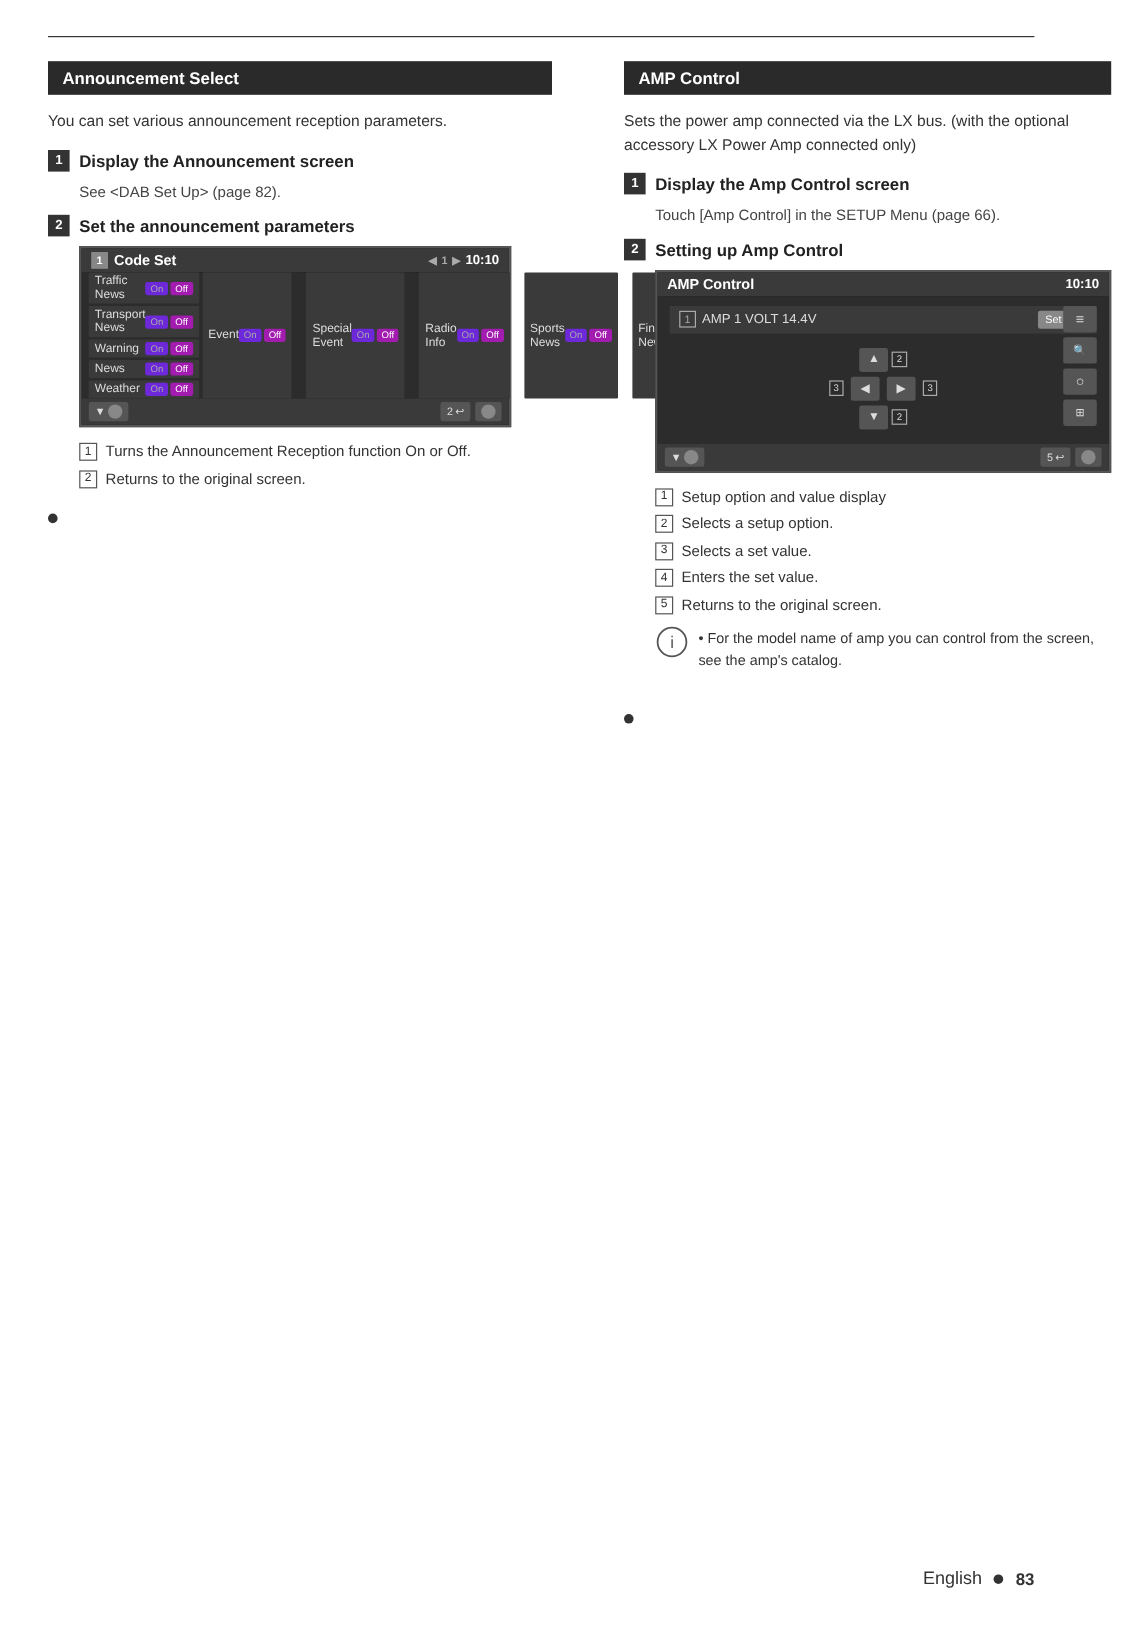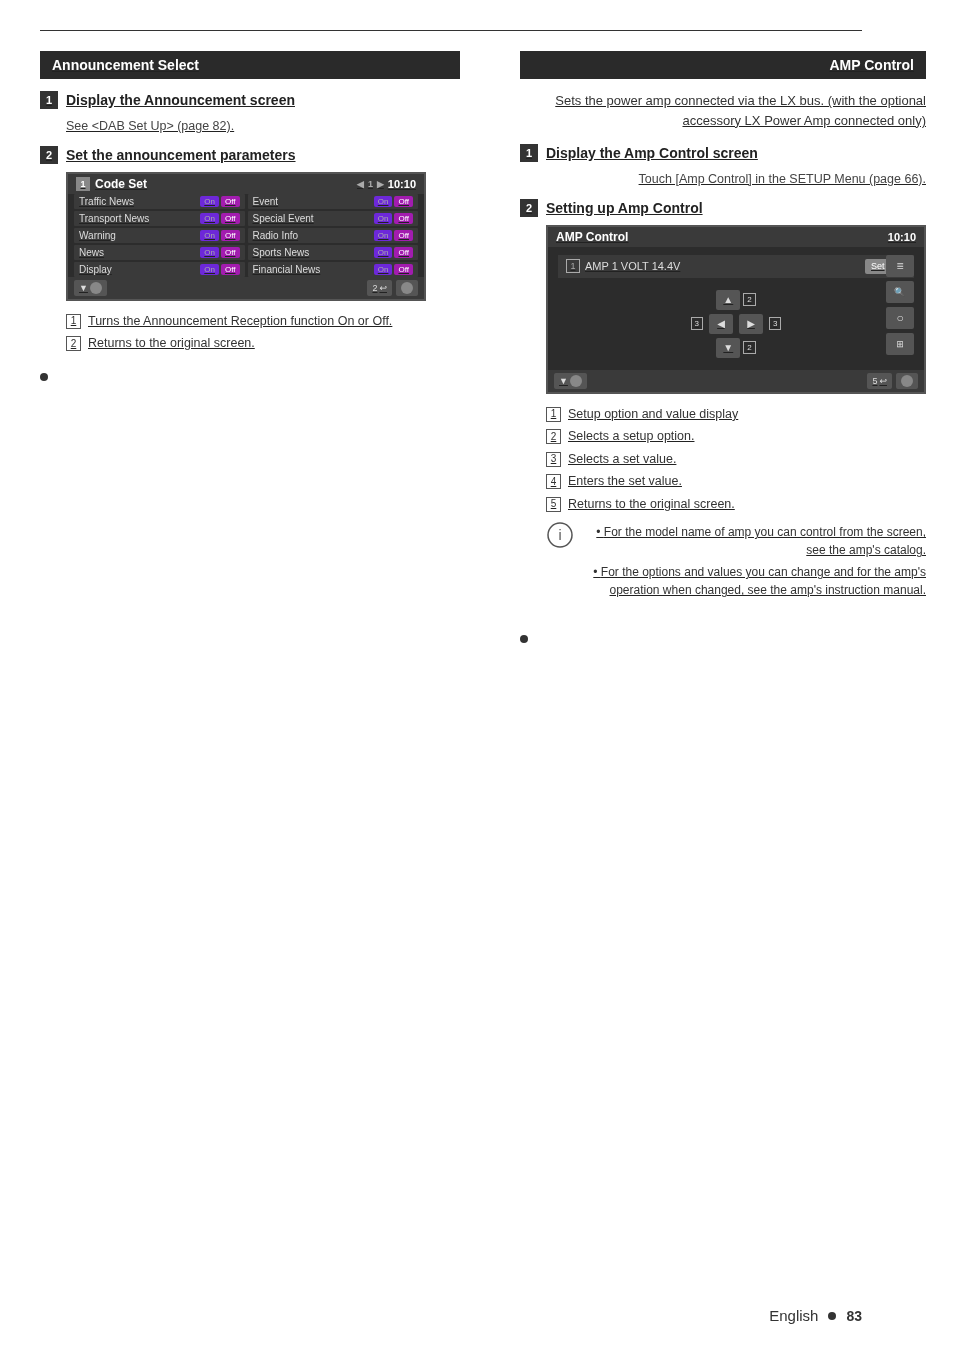--- a/index.html
+++ b/index.html
@@ -11,21 +11,20 @@
       font-size: 13px;
       color: #222;
       position: relative;
     }
 
     .page-container {
       width: 902px;
       min-height: 1354px;
       padding: 30px 40px 60px 40px;
       position: relative;
-      text-decoration: underline;
     }
 
     
     .top-rule {
       border: none;
       border-top: 1.5px solid #333;
       margin-bottom: 20px;
     }
 
     
@@ -42,21 +41,20 @@
 
     .col-divider {
       width: 1.5px;
       background: #ccc;
       align-self: stretch;
       min-height: 600px;
     }
 
     .col-right {
       flex: 1;
-      text-align: right;
     }
 
     
     .section-header {
       background: #2a2a2a;
       color: #fff;
       font-size: 14px;
       font-weight: bold;
       padding: 6px 12px;
       margin-bottom: 12px;
@@ -380,20 +378,21 @@
   <hr class="top-rule">
 
   <div class="columns">
 
     <div class="col-left">
 
       <div class="section-header">
         <span>Announcement Select</span>
       </div>
 
+      <p class="section-intro">You can set various announcement reception parameters.</p>
 
       <div class="step-header">
         <span class="step-badge">1</span>
         <span class="step-title">Display the Announcement screen</span>
       </div>
       <p class="step-desc">See &lt;DAB Set Up&gt; (page 82).</p>
 
       <div class="step-header">
         <span class="step-badge">2</span>
         <span class="step-title">Set the announcement parameters</span>
@@ -437,29 +436,29 @@
               </div>
             </div>
             <div class="screen-row">
               <span class="screen-row-label">News</span>
               <div class="screen-toggles">
                 <span class="toggle-btn">On</span>
                 <span class="toggle-btn active">Off</span>
               </div>
             </div>
             <div class="screen-row">
-              <span class="screen-row-label">Display</span>
-              <div class="screen-toggles">
-                <span class="toggle-btn">On</span>
-                <span class="toggle-btn active">Off</span>
-              </div>
-            </div>
-          </div>
-
-          <div style="display:flex;flex-direction:column;gap:2px;">
+              <span class="screen-row-label">Weather</span>
+              <div class="screen-toggles">
+                <span class="toggle-btn">On</span>
+                <span class="toggle-btn active">Off</span>
+              </div>
+            </div>
+          </div>
+
+          <div style="display:flex;flex-direction:row;gap:12px;">
             <div class="screen-row">
               <span class="screen-row-label">Event</span>
               <div class="screen-toggles">
                 <span class="toggle-btn">On</span>
                 <span class="toggle-btn active">Off</span>
               </div>
             </div>
             <div class="screen-row">
               <span class="screen-row-label">Special Event</span>
               <div class="screen-toggles">
@@ -650,21 +649,20 @@
 
       <div class="note-box">
         <div style="font-size:24px;color:#555;flex-shrink:0;margin-top:-2px;">
           <svg width="28" height="28" viewBox="0 0 28 28" fill="none" xmlns="http://www.w3.org/2000/svg">
             <rect x="2" y="2" width="24" height="24" rx="12" stroke="#555" stroke-width="1.5"></rect>
             <text x="14" y="19" text-anchor="middle" font-size="14" fill="#555" font-family="Arial">i</text>
           </svg>
         </div>
         <div class="note-box-text">
           <p>• <span>For the model name of amp you can control from the screen, see the amp's catalog.</span></p>
-          <p>• <span>For the options and values you can change and for the amp's operation when changed, see the amp's instruction manual.</span></p>
         </div>
       </div>
 
       <div style="position:relative;margin-top:20px;height:20px;">
         <div style="width:8px;height:8px;background:#333;border-radius:50%;position:absolute;left:0;bottom:0;"></div>
       </div>
 
     </div>
 
   </div>

